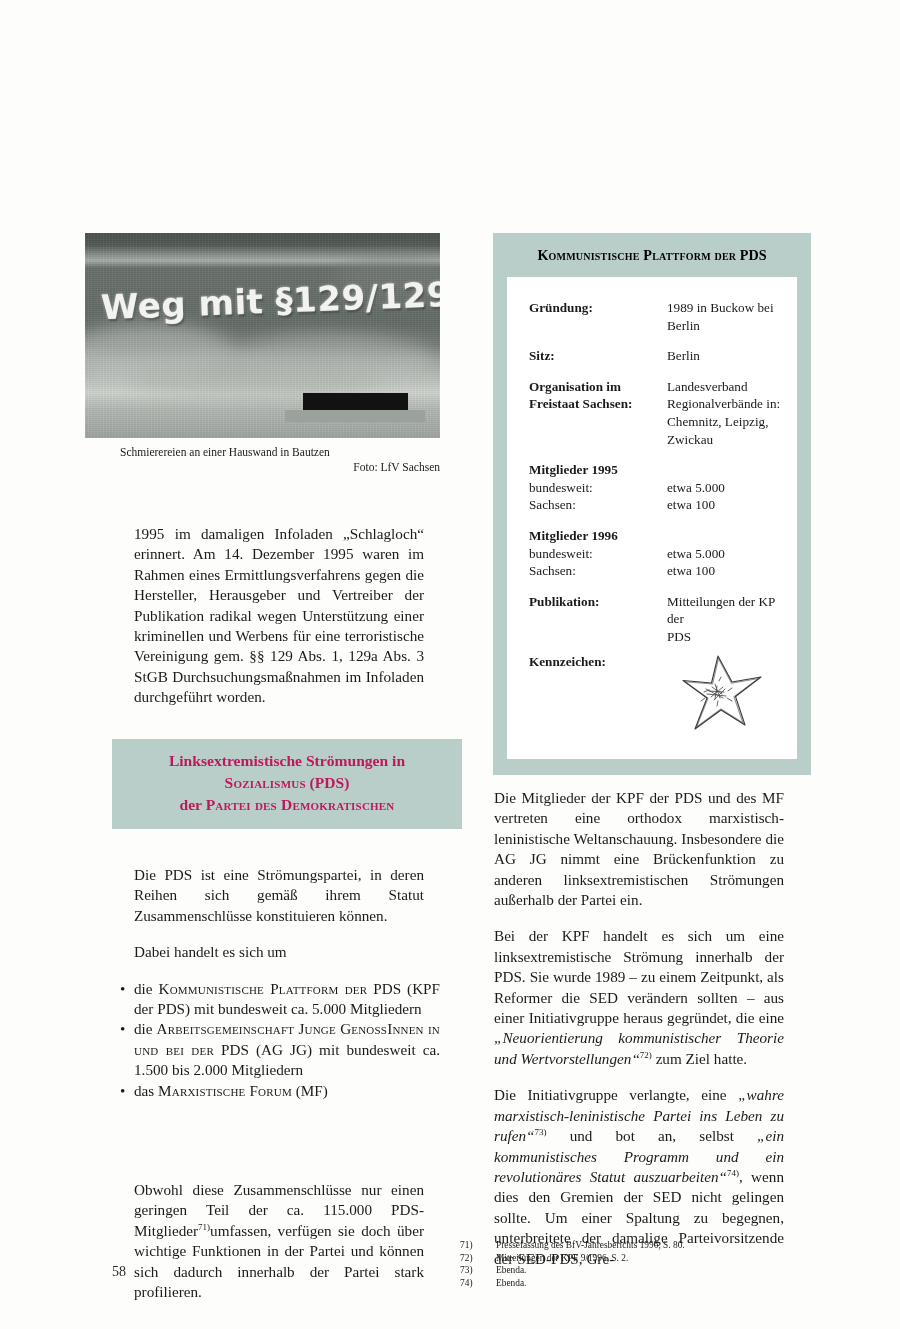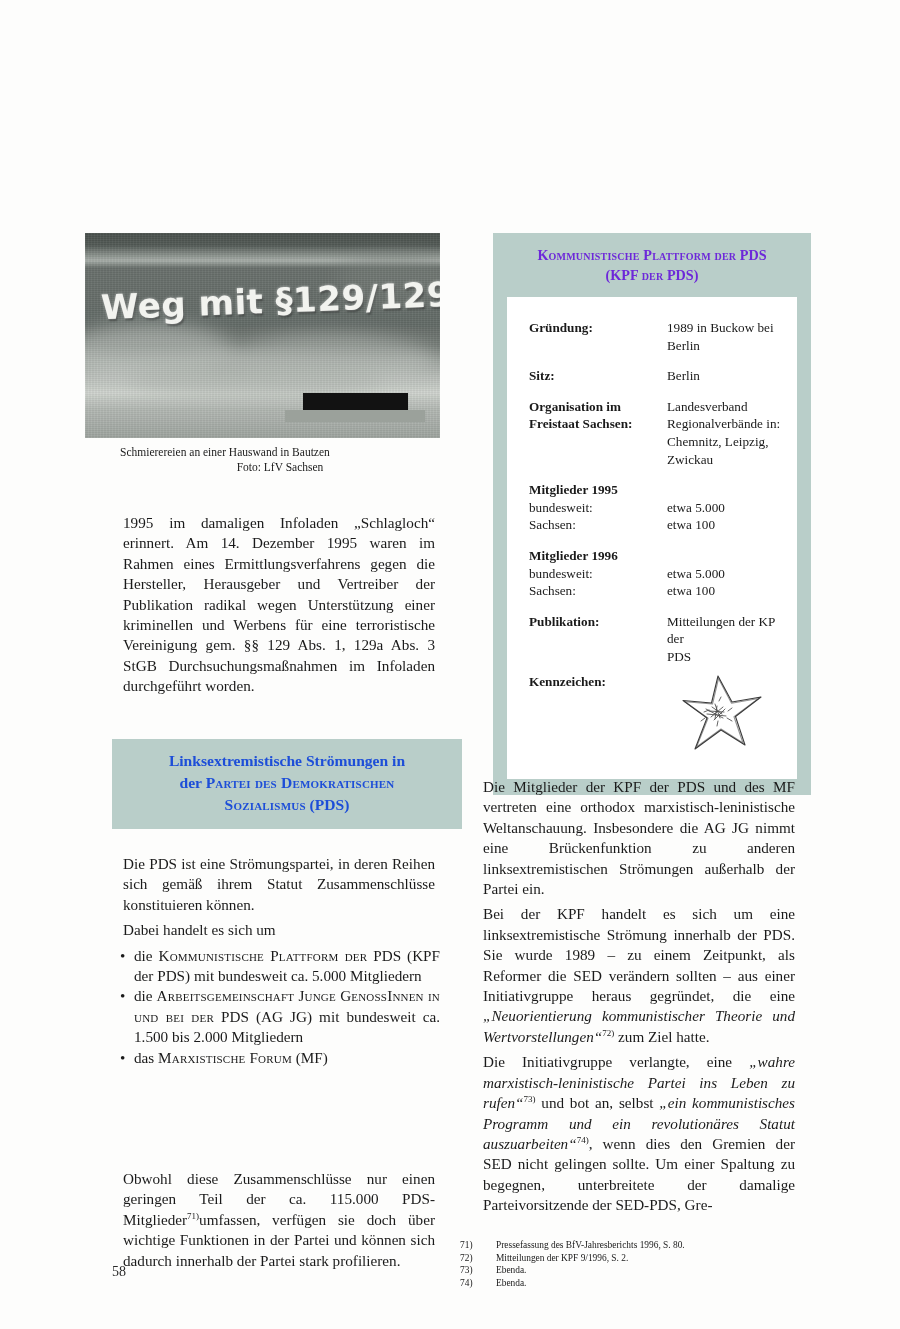--- a/index.html
+++ b/index.html
@@ -94,51 +94,51 @@
     position: absolute;
     left: 120px;
     top: 445px;
     width: 320px;
     font-size: 11.5px;
     line-height: 15px;
     color: #1a1a1a;
   }
   .caption .credit {
     display: block;
-    text-align: center;
+    text-align: right;
   }
 
   
   .col-left {
     position: absolute;
     left: 118px;
     top: 508px;
     width: 322px;
   }
   .body-text {
     font-size: 15.2px;
     line-height: 20.4px;
     text-align: justify;
     hyphens: manual;
   }
-  .body-text p { margin: 5px; }
+  .body-text p { margin: 16px; }
 
   
   .green-heading {
     position: absolute;
     left: 112px;
     top: 739px;
     width: 330px;
     padding: 11px 10px 13px;
     background: #b9cec9;
     text-align: center;
     font-size: 15.6px;
     font-weight: bold;
     line-height: 22px;
-    color: #1d4ed8;
+    color: #be185d;
   }
   .sc {
     font-variant: small-caps;
     letter-spacing: .2px;
   }
 
   .col-left-2 {
     position: absolute;
     left: 118px;
     top: 849px;
@@ -182,21 +182,21 @@
     width: 318px;
     background: #b9cec9;
     padding: 0;
   }
   .infobox-title {
     text-align: center;
     font-weight: bold;
     font-size: 14.2px;
     line-height: 20px;
     padding: 12px 8px 12px;
-    color: #6d28d9;
+    color: #000000;
   }
   .infobox-inner {
     background: #ffffff;
     margin: 0 14px 16px;
     padding: 22px 10px 20px 22px;
     position: relative;
   }
   table.kv {
     border-collapse: collapse;
     width: 100%;
@@ -272,22 +272,22 @@
     <span>Schmierereien an einer Hauswand in Bautzen</span>
     <span class="credit">Foto: LfV Sachsen</span>
   </div>
 
   <div class="col-left body-text">
     <p>1995 im damaligen Infoladen „Schlagloch“ erinnert. Am 14. Dezember 1995 waren im Rahmen eines Ermittlungsverfahrens gegen die Hersteller, Herausgeber und Vertreiber der Publikation radikal wegen Unterstützung einer kriminellen und Werbens für eine terroristische Vereinigung gem. §§ 129 Abs. 1, 129a Abs. 3 StGB Durchsuchungsmaßnahmen im Infoladen durchgeführt worden.</p>
   </div>
 
   <div class="green-heading">
     <div>Linksextremistische Strömungen in</div>
+    <div><span class="sc">Sozialismus</span><span> (PDS)</span></div>
     <div><span>der </span><span class="sc">Partei des Demokratischen</span></div>
-    <div><span class="sc">Sozialismus</span><span> (PDS)</span></div>
   </div>
 
   <div class="col-left-2 body-text">
     <p>Die PDS ist eine Strömungspartei, in deren Reihen sich gemäß ihrem Statut Zusammenschlüsse konstituieren können.</p>
     <p>Dabei handelt es sich um</p>
     <ul class="bullets">
       <li>
         <span class="dot">•</span><span>die </span><span class="sc">Kommunistische Plattform der</span><span> PDS (KPF der PDS) mit bundesweit ca. 5.000 Mitgliedern</span>
       </li>
       <li>
@@ -299,21 +299,20 @@
     </ul>
   </div>
 
   <div class="col-left-3 body-text">
     <p><span>Obwohl diese Zusammenschlüsse nur einen geringen Teil der ca. 115.000 PDS-Mitglieder</span><sup class="fn">71)</sup><span>umfassen, verfügen sie doch über wichtige Funktionen in der Partei und können sich dadurch innerhalb der Partei stark profilieren.</span></p>
   </div>
 
   <div class="infobox">
     <div class="infobox-title">
       <div><span class="sc">Kommunistische Plattform der</span><span> PDS</span></div>
-      <div><span>(KPF </span><span class="sc">der</span><span> PDS)</span></div>
     </div>
 
     <div class="infobox-inner">
       <table class="kv">
         <tbody>
             <tr>
           <td class="k">Gründung:</td>
           <td>
             <div>1989 in Buckow bei</div>
             <div>Berlin</div>

